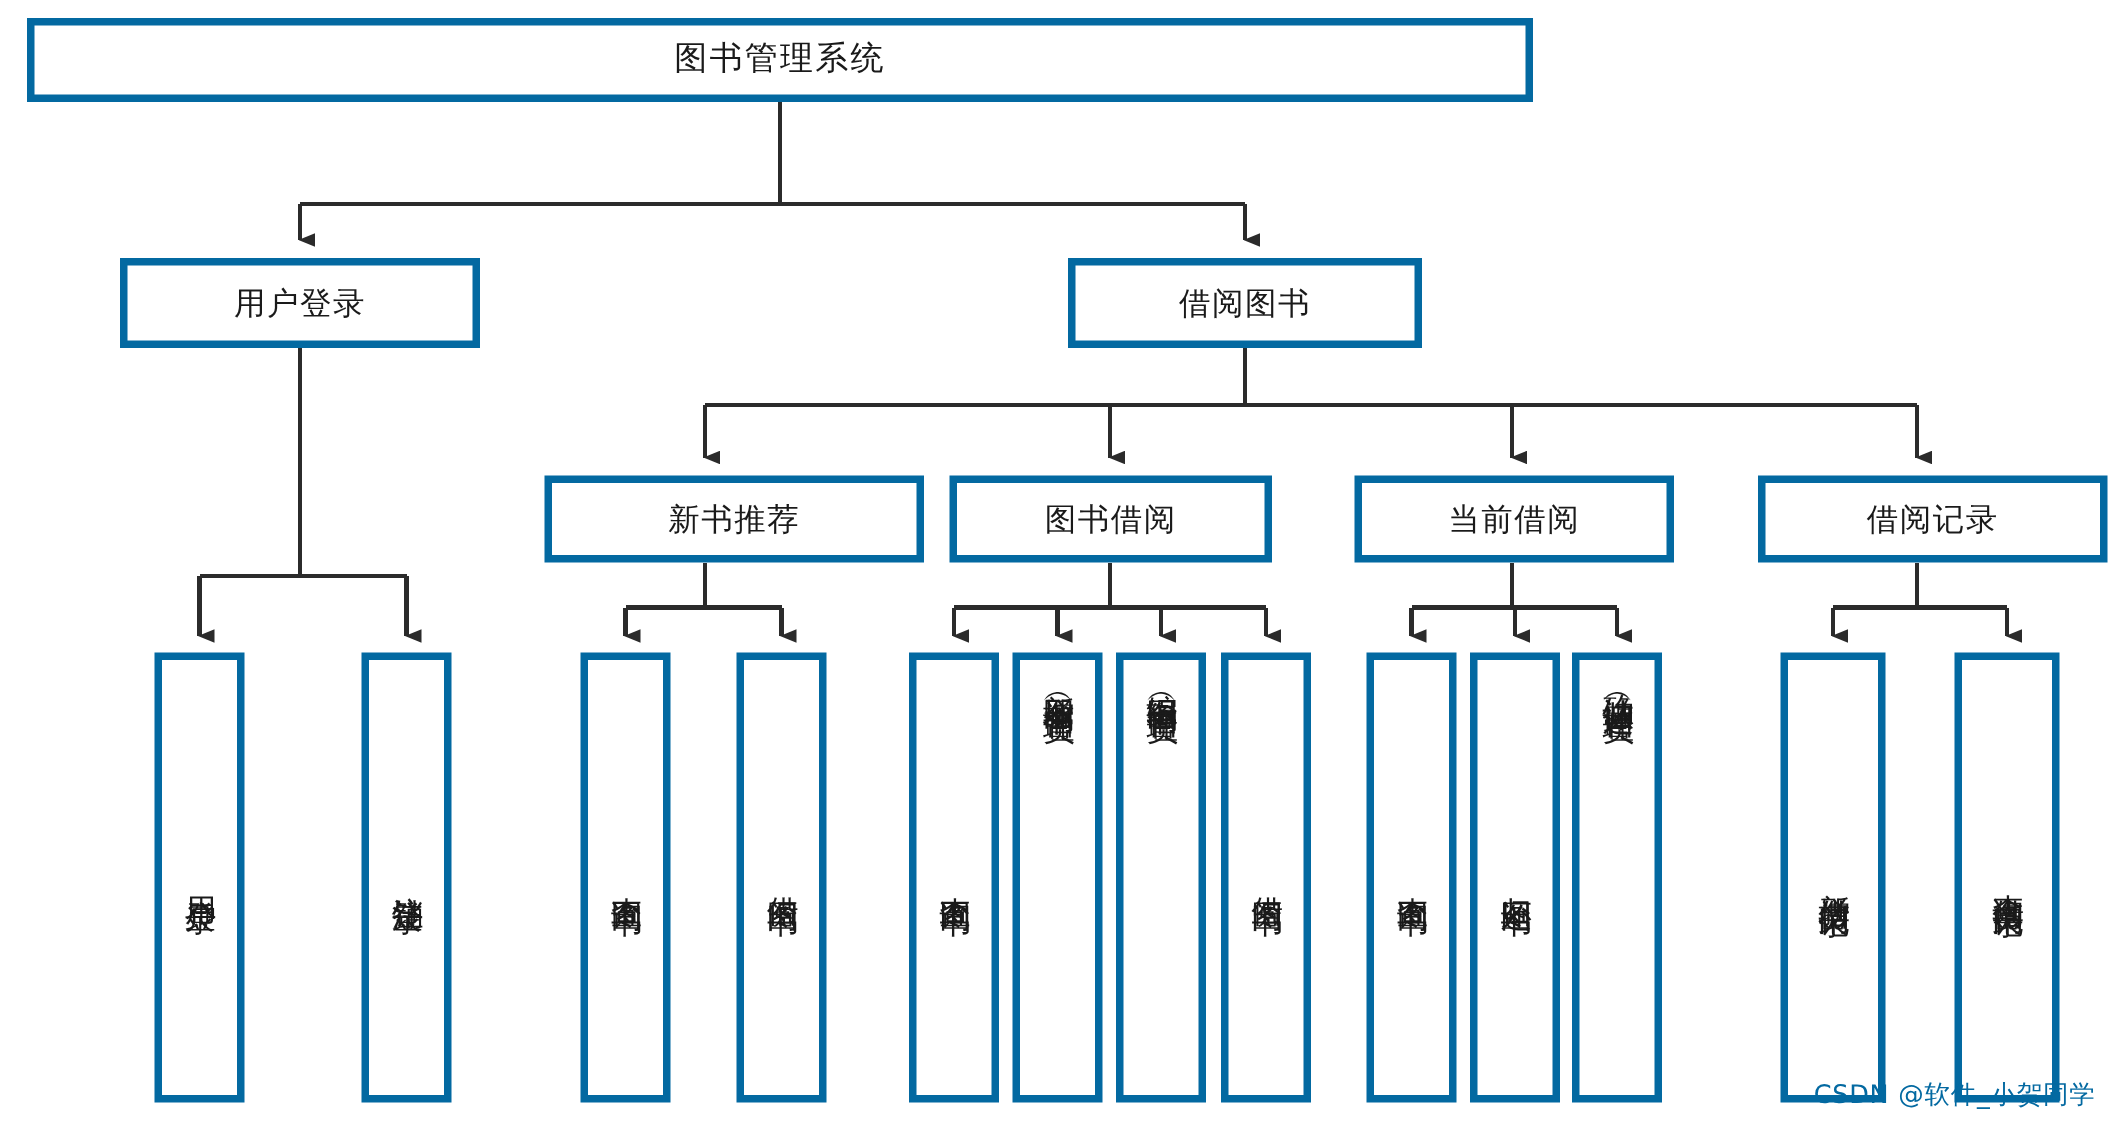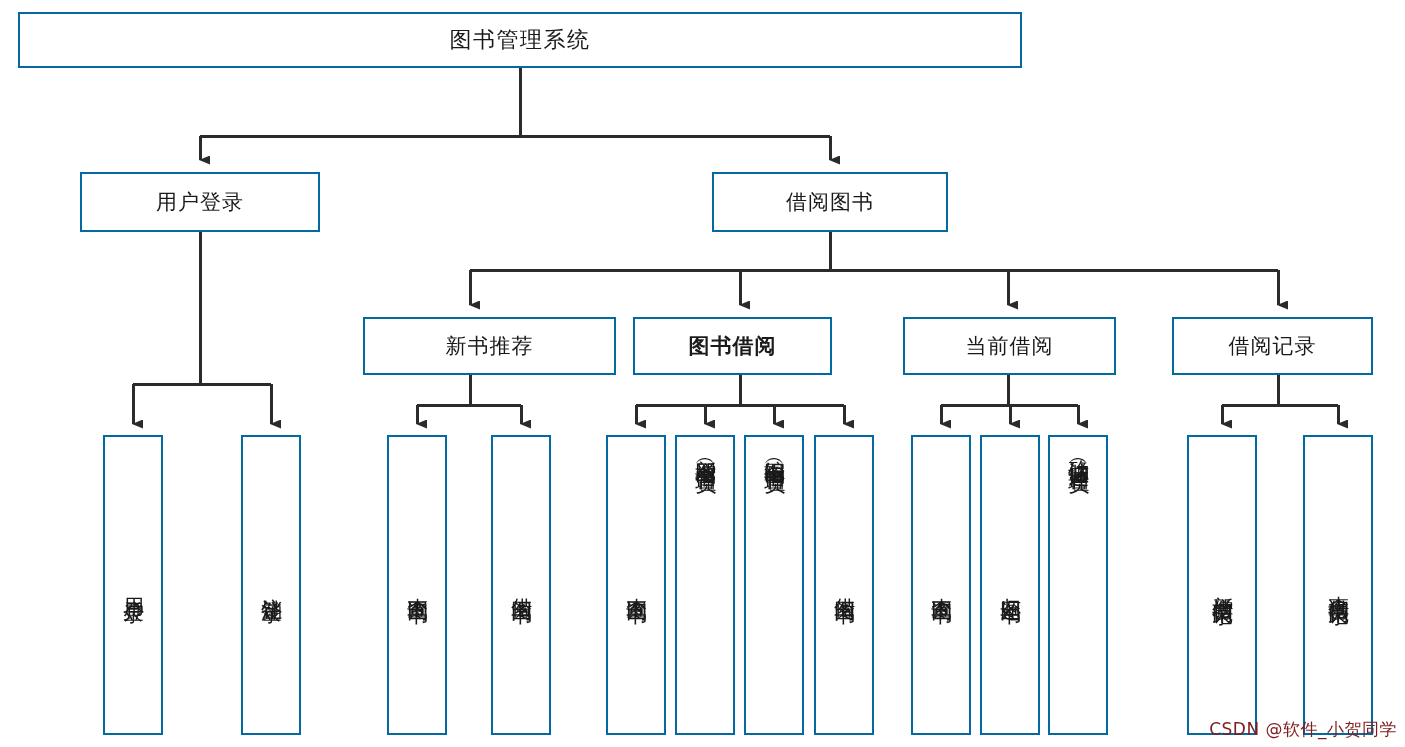--- a/index.html
+++ b/index.html
@@ -25,21 +25,21 @@
     left: 0;
     top: 0;
     width: 1405px;
     height: 747px;
     pointer-events: none;
   }
   .node {
     position: absolute;
     box-sizing: border-box;
     background: #ffffff;
-    border: 2px solid #0369a1;
+    border: 5px solid #0369a1;
     display: flex;
     align-items: center;
     justify-content: center;
     color: #1a1a1a;
   }
   .node-h .node-label {
     font-size: 21px;
     line-height: 1.15;
     letter-spacing: 1px;
     white-space: nowrap;
@@ -64,21 +64,21 @@
   }
   .node-v.v-center {
     align-items: center;
     padding-top: 0;
   }
   #watermark {
     position: absolute;
     right: 8px;
     bottom: 6px;
     font-size: 17px;
-    color: #7f1d1d;
+    color: #0369a1;
     letter-spacing: 0.5px;
     white-space: nowrap;
     user-select: none;
   }
 </style>
 </head>
 <body>
 
 <div id="diagram-root">
 
@@ -141,29 +141,29 @@
   </div>
 
   <div class="node node-h" style="left:712px; top:172px; width:236px; height:60px;">
     <span class="node-label">借阅图书</span>
   </div>
 
   <div class="node node-h" style="left:363px; top:317px; width:253px; height:58px;">
     <span class="node-label">新书推荐</span>
   </div>
 
-  <div class="node node-h" style="left:633px; top:317px; width:199px; height:58px;font-weight:bold;">
+  <div class="node node-h" style="left:633px; top:317px; width:215px; height:58px;">
     <span class="node-label">图书借阅</span>
   </div>
 
   <div class="node node-h" style="left:903px; top:317px; width:213px; height:58px;">
     <span class="node-label">当前借阅</span>
   </div>
 
-  <div class="node node-h" style="left:1172px; top:317px; width:201px; height:58px;">
+  <div class="node node-h" style="left:1172px; top:317px; width:233px; height:58px;">
     <span class="node-label">借阅记录</span>
   </div>
 
   <div class="node node-v v-center" style="left:103px; top:435px; width:60px; height:300px;">
     <span class="node-label">用户登录</span>
   </div>
 
   <div class="node node-v v-center" style="left:241px; top:435px; width:60px; height:300px;">
     <span class="node-label">注销登录</span>
   </div>

